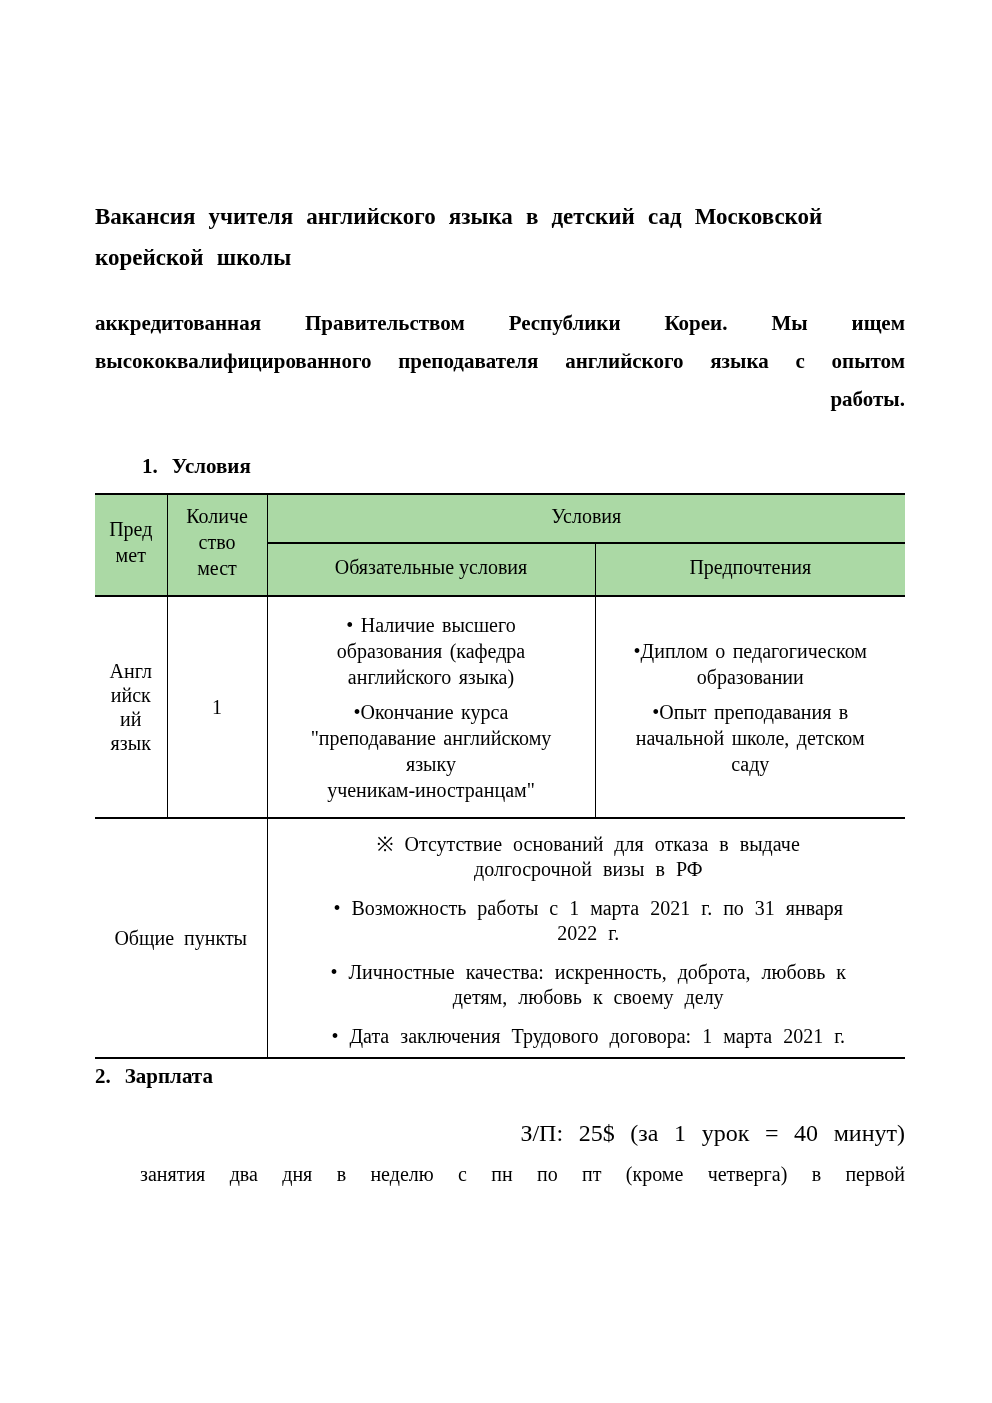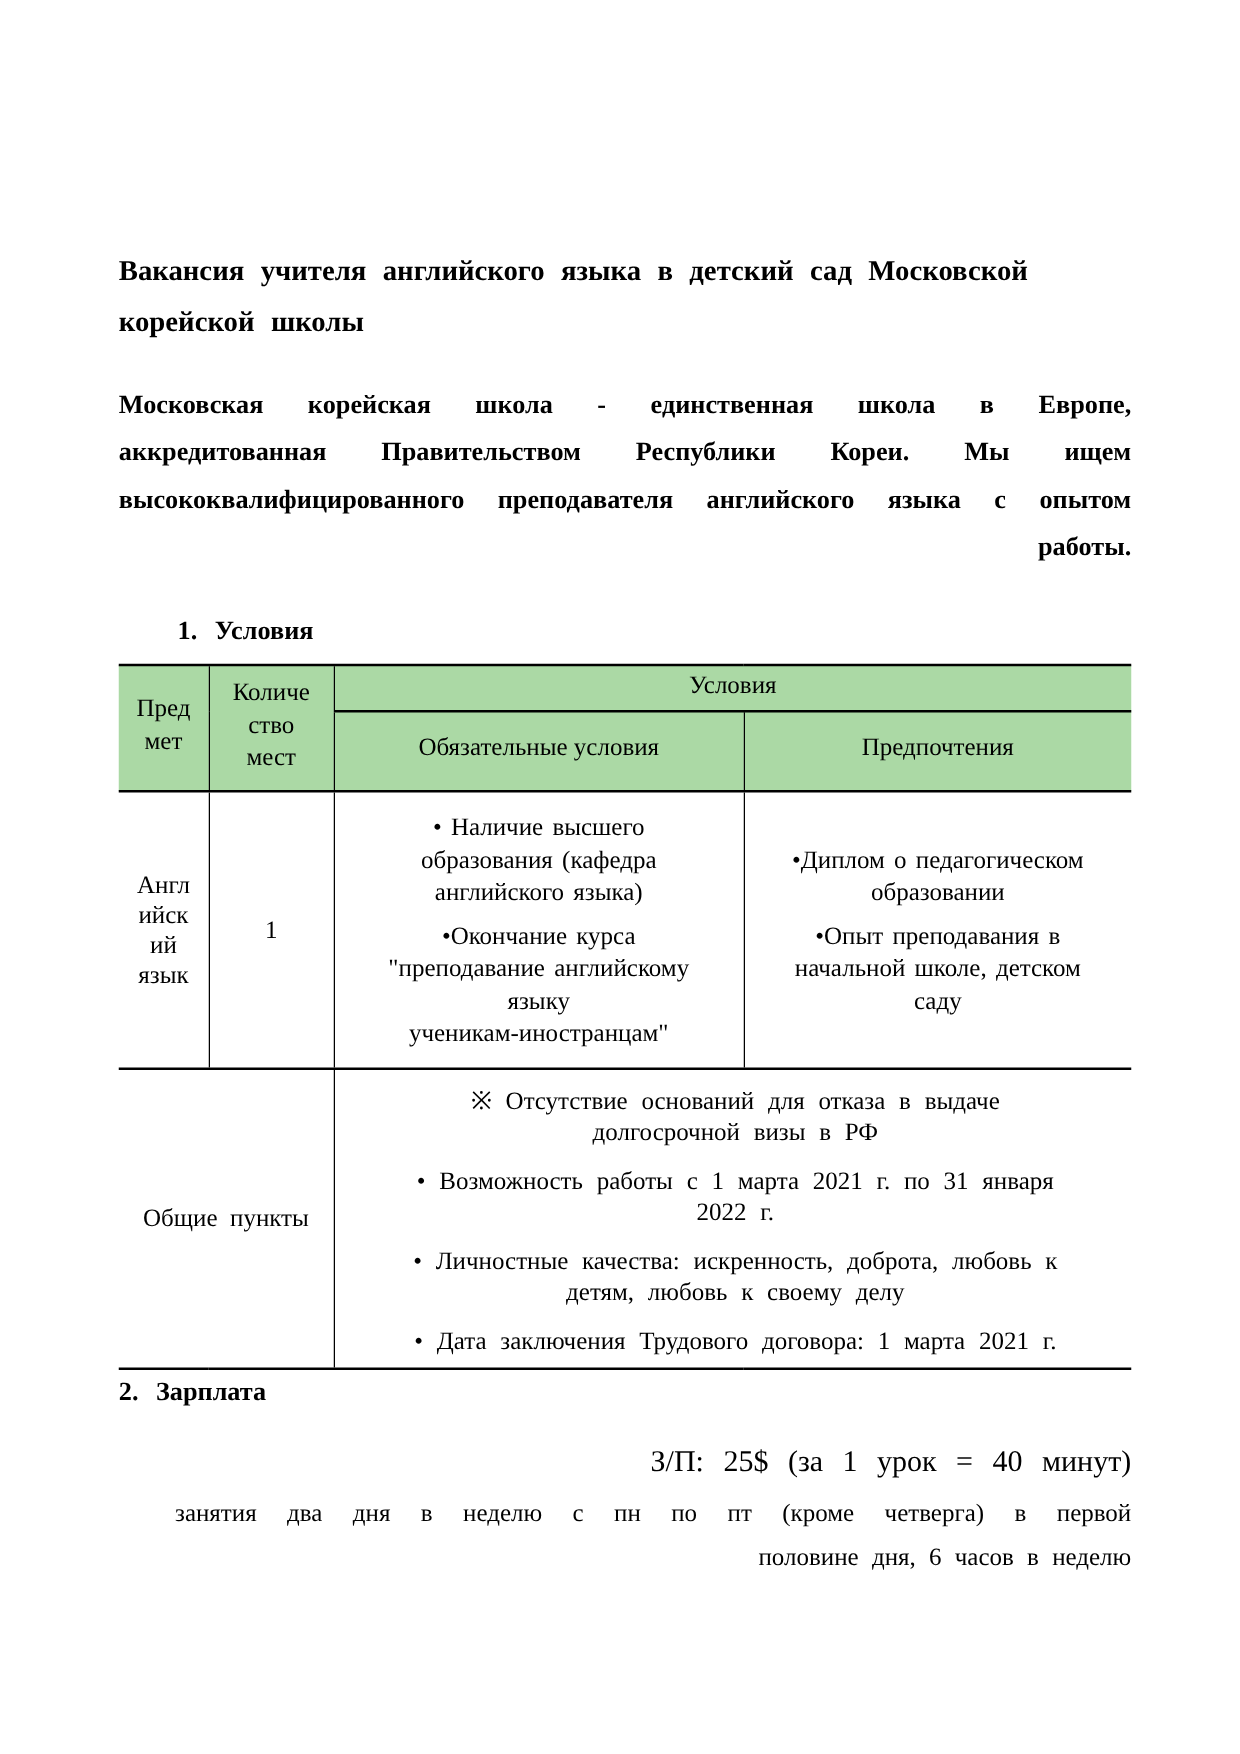--- a/index.html
+++ b/index.html
@@ -96,47 +96,46 @@
 </style>
 </head>
 <body>
 
 <div class="page">
 
   <div class="doc-title">Вакансия учителя английского языка в детский сад Московской
 корейской школы</div>
 
   <div class="intro">
-    <div class="line stretch">Московская корейская школа - единственная школа в Европе,</div>
     <div class="line stretch">аккредитованная Правительством Республики Кореи. Мы ищем</div>
     <div class="line stretch">высококвалифицированного преподавателя английского языка с опытом</div>
     <div class="line plain">работы.</div>
   </div>
 
   <div class="h-sec h-sec1">
     <span class="h-num">1.</span><span>Условия</span>
   </div>
 
   <table class="cond">
     <colgroup>
       <col style="width:72px">
       <col style="width:100px">
       <col style="width:328px">
       <col style="width:310px">
     </colgroup>
     <tbody>
-      <tr style="height:37px">
+      <tr style="height:49px">
         <td rowspan="2" class="gh pre">Пред
 мет</td>
         <td rowspan="2" class="gh pre">Количе
 ство
 мест</td>
         <td colspan="2" class="gh">Условия</td>
       </tr>
-      <tr style="height:64px">
+      <tr style="height:53px">
         <td class="gh">Обязательные условия</td>
         <td class="gh">Предпочтения</td>
       </tr>
       <tr style="height:222px">
         <td class="cell-subject">Англ
 ийск
 ий
 язык</td>
         <td class="cell-qty">1</td>
         <td class="cell-bullets">
@@ -172,16 +171,15 @@
   </table>
 
   <div class="h-sec h-sec2">
     <span class="h-num">2.</span><span>Зарплата</span>
   </div>
 
   <p class="salary">З/П: 25$ (за 1 урок = 40 минут)</p>
 
   <div class="schedule">
     <div class="line stretch">занятия два дня в неделю с пн по пт (кроме четверга) в первой</div>
-    <div class="line plain">половине дня, 6 часов в неделю</div>
   </div>
 
 </div>
 
 </body></html>

